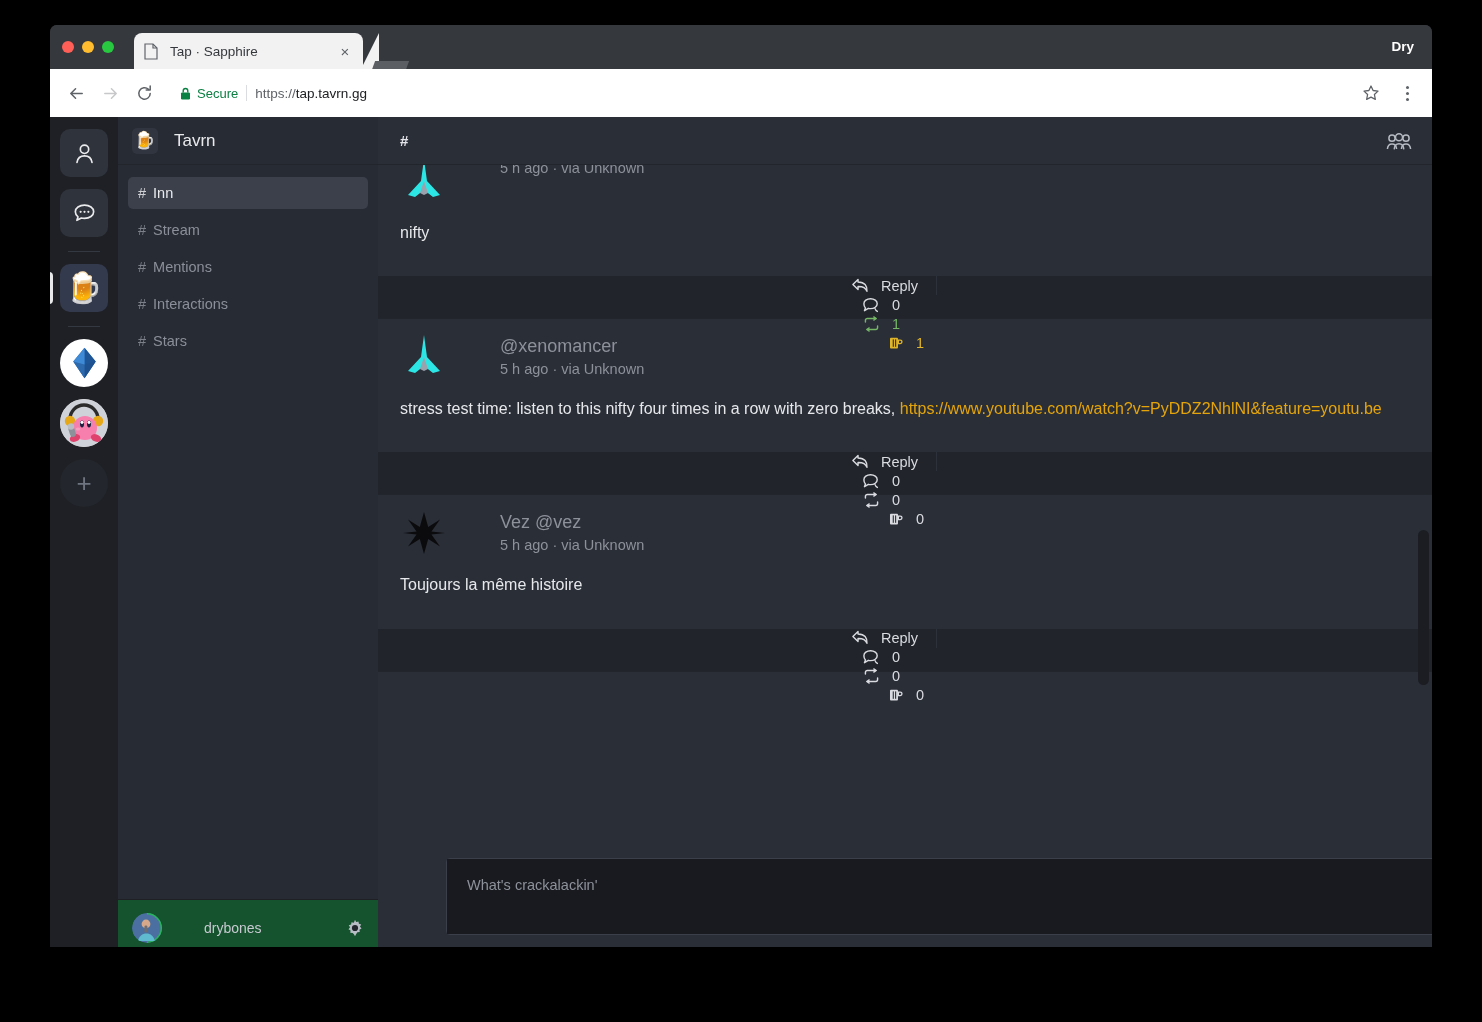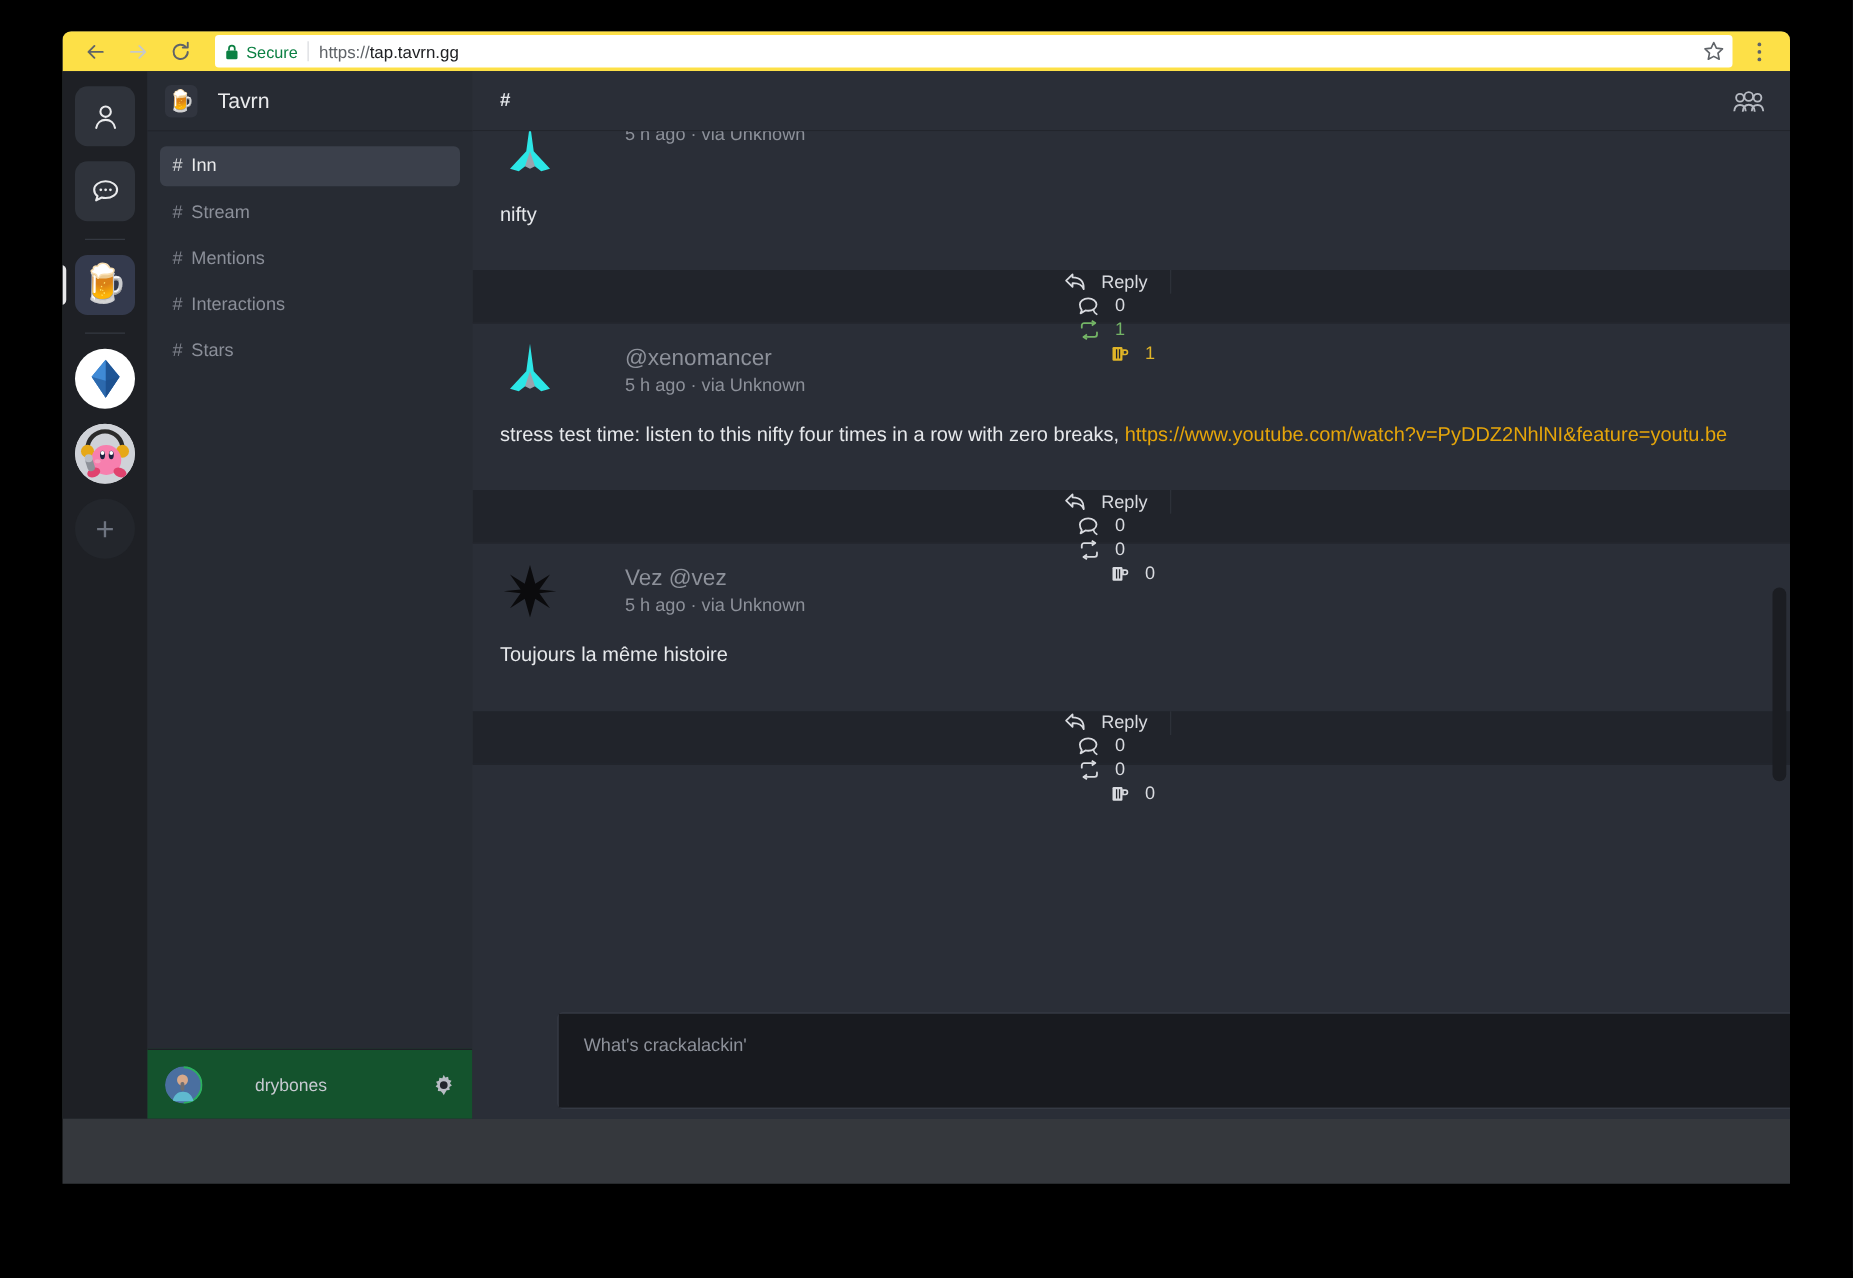--- a/index.html
+++ b/index.html
@@ -87,22 +87,22 @@
     position: absolute;
     right: 18px; top: 14px;
     font-size: 13.5px;
     font-weight: bold;
     color: #ffffff;
   }
 
   
   .toolbar {
     position: relative;
-    height: 32px;
-    background: #fde047;
+    height: 48px;
+    background: #ffffff;
     display: flex;
     align-items: center;
     padding: 0 12px;
   }
   .nav-btn {
     width: 28px; height: 28px;
     display: flex; align-items: center; justify-content: center;
     color: #5f6368;
     flex: 0 0 auto;
     margin-right: 6px;
@@ -417,21 +417,21 @@
   }
   .act.sp { margin-right: 48px; }
   .act .cnt { min-width: 8px; }
   .act.on-green { color: #74b566; }
   .act.on-amber { color: #e0b528; }
 
   
   .composer {
     position: absolute;
     left: 396px;
-    bottom: 8px;
+    bottom: 20px;
     width: 1018px;
     background: #14532d;
     border: 1px solid #3a3f4a;
     border-radius: 4px;
     padding: 0;
     z-index: 5;
   }
   .composer-input {
     height: 75px;
     background: #181a1f;
@@ -474,20 +474,41 @@
     z-index: 8;
   }
 
   svg { display: block; }
 </style>
 </head>
 <body>
 
 <div class="browser-window">
 
+  <div class="titlebar">
+    <div class="traffic">
+      <span class="dot red"></span>
+      <span class="dot yellow"></span>
+      <span class="dot green"></span>
+    </div>
+
+    <div class="tab">
+      <span class="tab-favicon">
+        <svg viewBox="0 0 14 17" width="14" height="17">
+          <path d="M1 1h8l4 4v11H1z" fill="none" stroke="#5f6368" stroke-width="1.2"></path>
+          <path d="M9 1v4h4" fill="none" stroke="#5f6368" stroke-width="1.2"></path>
+        </svg>
+      </span>
+      <span class="tab-title">Tap · Sapphire</span>
+      <span class="tab-close">×</span>
+    </div>
+    <div class="tab-ghost"></div>
+
+    <div class="window-user">Dry</div>
+  </div>
 
   <div class="toolbar">
     <span class="nav-btn">
       <svg viewBox="0 0 20 20" width="19" height="19">
         <path d="M16 10H4M9 5l-5 5 5 5" fill="none" stroke="currentColor" stroke-width="1.6" stroke-linecap="round" stroke-linejoin="round"></path>
       </svg>
     </span>
     <span class="nav-btn disabled">
       <svg viewBox="0 0 20 20" width="19" height="19">
         <path d="M4 10h12M11 5l5 5-5 5" fill="none" stroke="currentColor" stroke-width="1.6" stroke-linecap="round" stroke-linejoin="round"></path>

